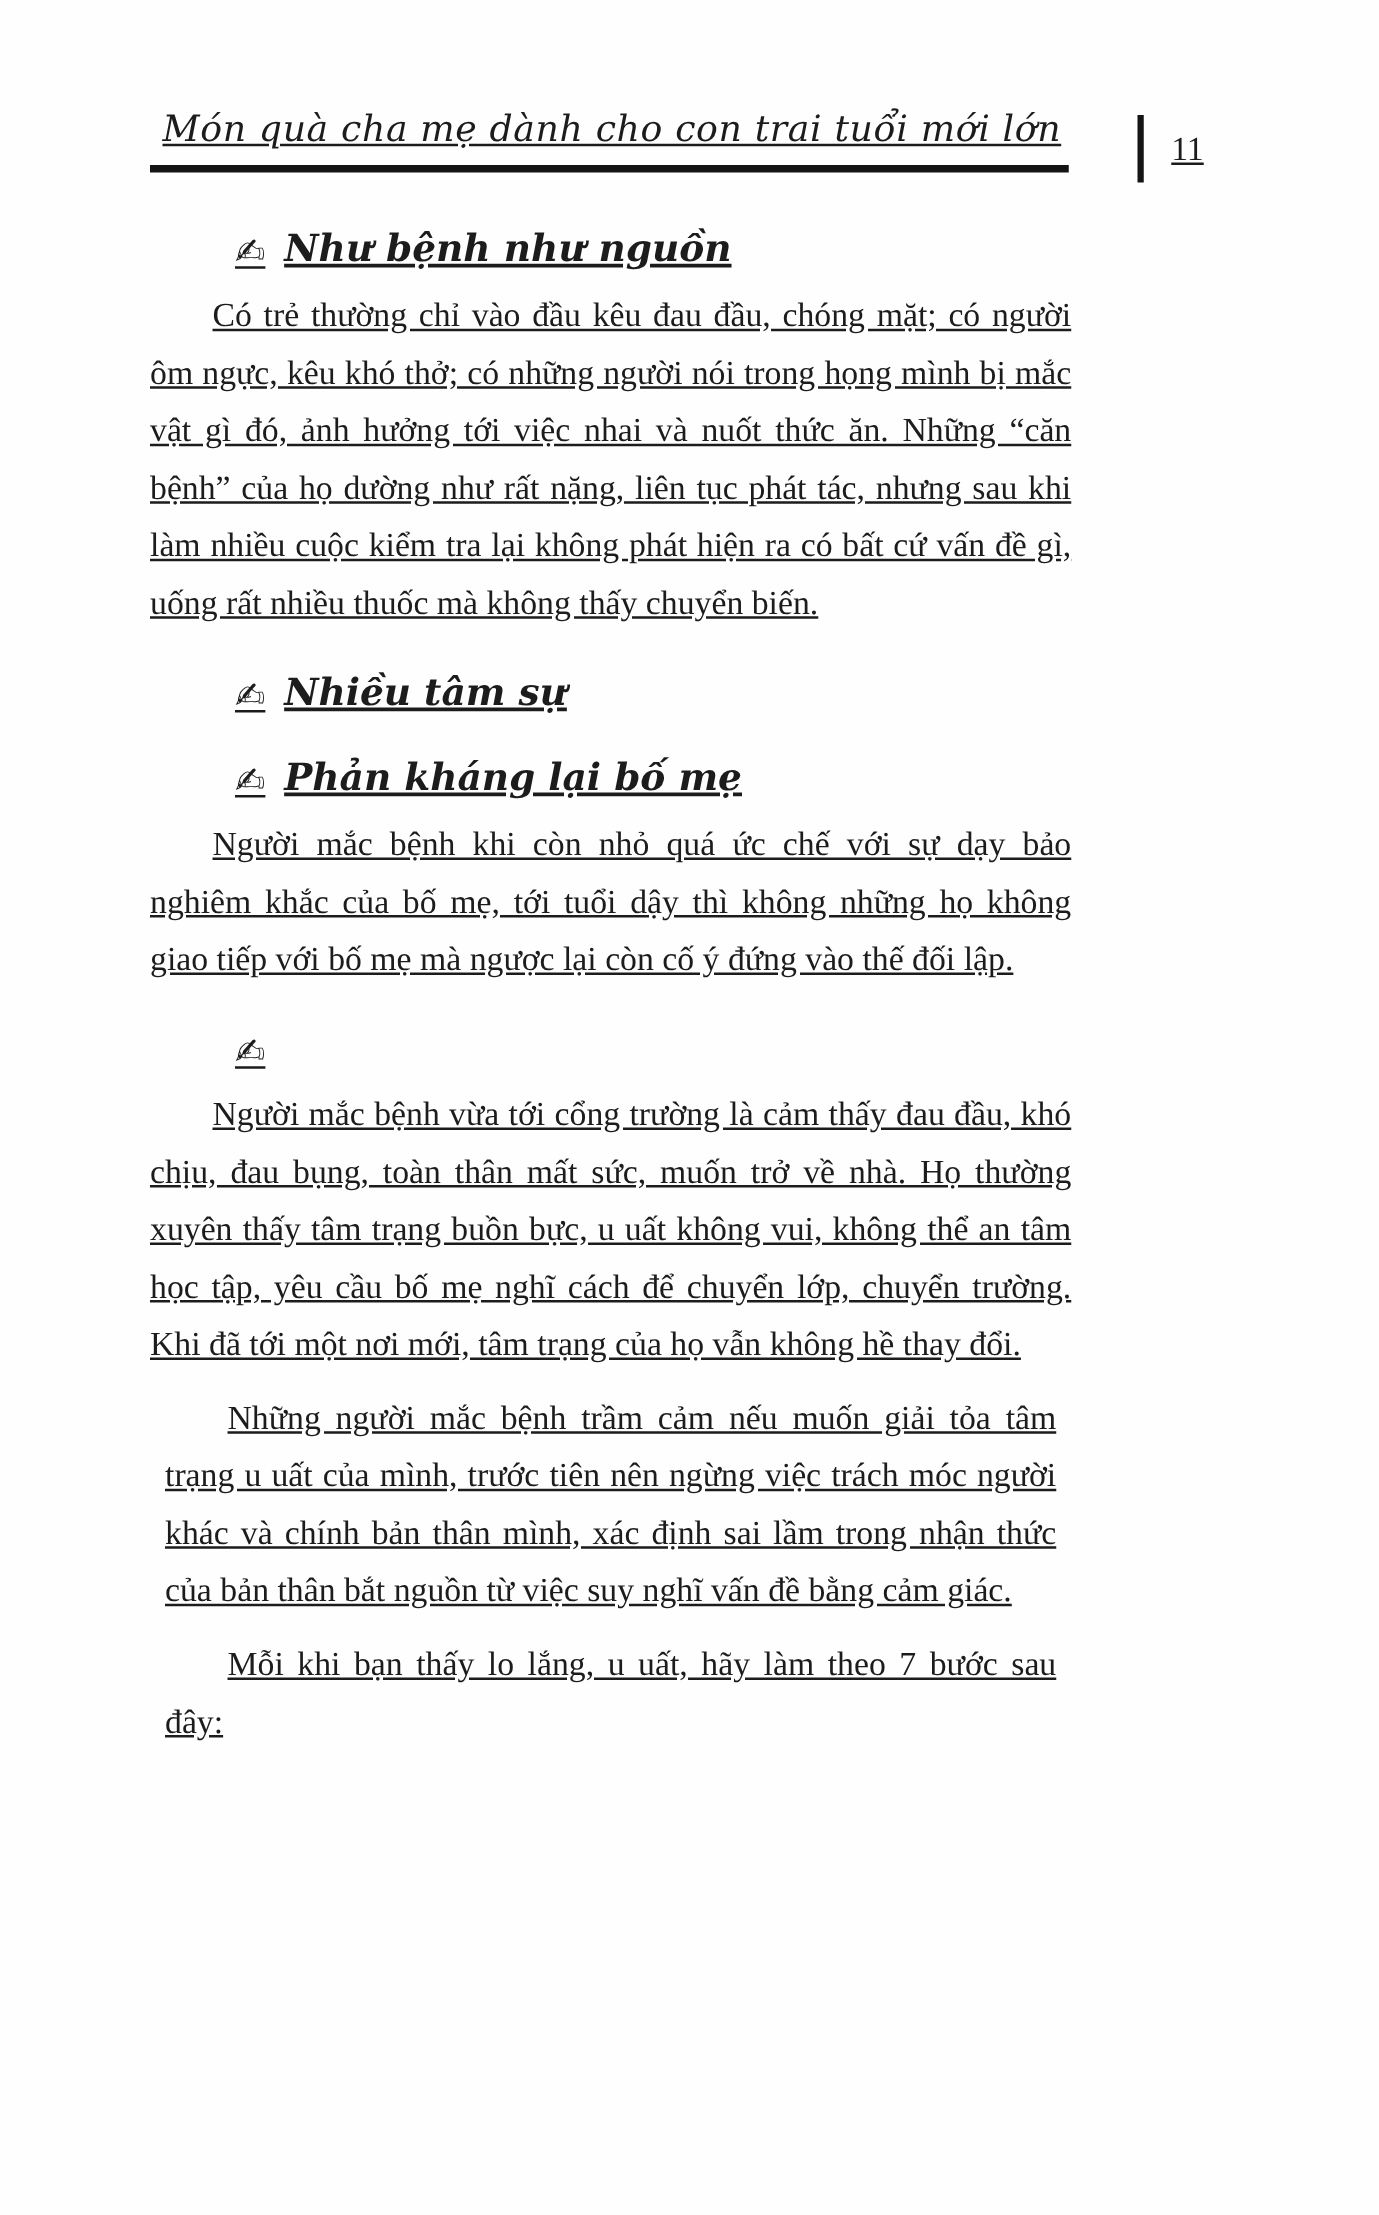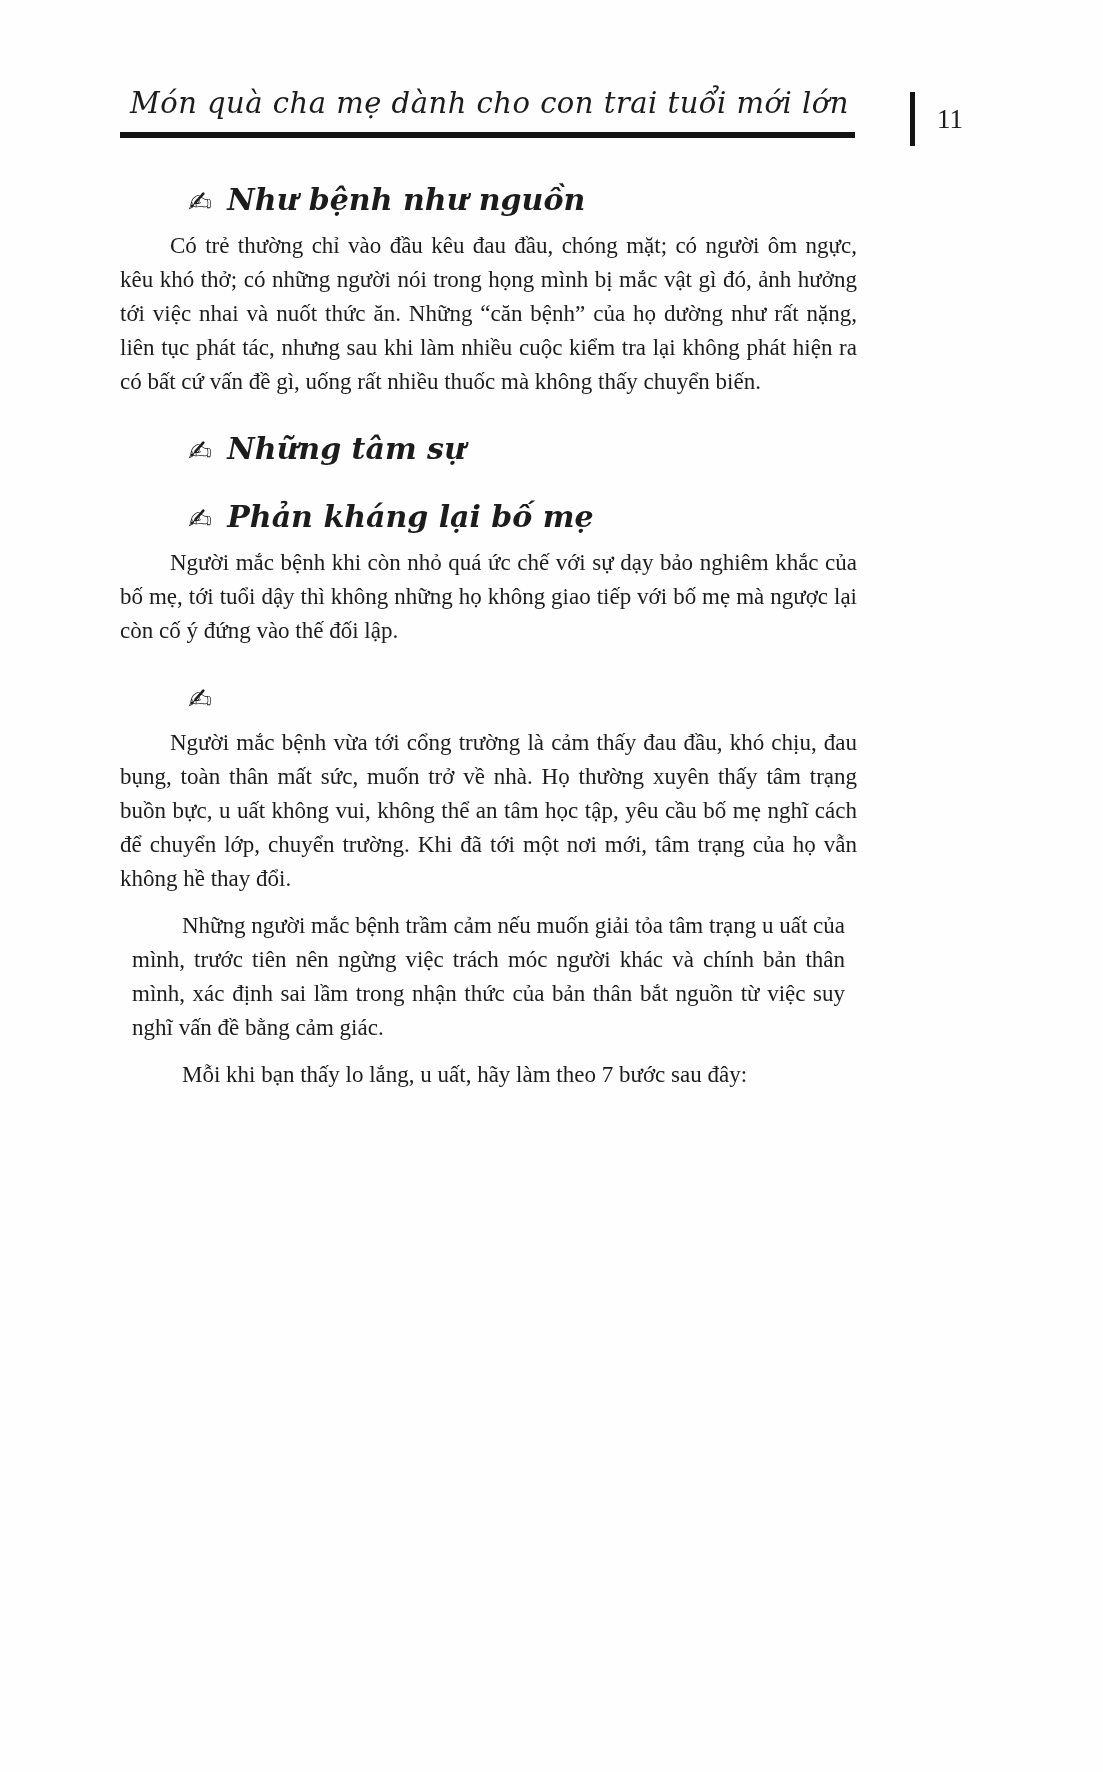--- a/index.html
+++ b/index.html
@@ -10,20 +10,21 @@
   .page {
     position: relative;
     width: 1103px;
     height: 1772px;
     background: #fefefe;
     color: #1c1c1c;
     font-family: "Liberation Serif", serif;
     box-sizing: border-box;
     padding-top: 84px;
     overflow: hidden;
+    text-decoration: underline;
   }
   
   .header-row {
     margin-left: 120px;
     margin-right: 140px;
     display: flex;
     justify-content: space-between;
     align-items: flex-start;
   }
   .header-title {
@@ -70,22 +71,22 @@
   }
   .heading-icon {
     font-style: normal;
     font-weight: normal;
     font-family: "DejaVu Sans", sans-serif;
     font-size: 29px;
     position: relative;
     top: 2px;
   }
   .body-text {
-    font-size: 23px;
-    line-height: 34px;
+    font-size: 27px;
+    line-height: 46px;
     text-align: justify;
     text-indent: 50px;
     margin: 9px 0;
   }
   .closing-block .body-text {
     margin: 13px 12px;
   }
 </style>
 </head>
 <body>
@@ -103,21 +104,21 @@
   <div class="body-col">
 
     <div class="section-heading">
       <span class="heading-icon">✍</span>
       <span>Như bệnh như nguồn</span>
     </div>
     <p class="body-text">Có trẻ thường chỉ vào đầu kêu đau đầu, chóng mặt; có người ôm ngực, kêu khó thở; có những người nói trong họng mình bị mắc vật gì đó, ảnh hưởng tới việc nhai và nuốt thức ăn. Những “căn bệnh” của họ dường như rất nặng, liên tục phát tác, nhưng sau khi làm nhiều cuộc kiểm tra lại không phát hiện ra có bất cứ vấn đề gì, uống rất nhiều thuốc mà không thấy chuyển biến.</p>
 
     <div class="section-heading">
       <span class="heading-icon">✍</span>
-      <span>Những tâm sự</span>
+      <span>Nhiều tâm sự</span>
     </div>
 
     <div class="section-heading">
       <span class="heading-icon">✍</span>
       <span>Phản kháng lại bố mẹ</span>
     </div>
     <p class="body-text">Người mắc bệnh khi còn nhỏ quá ức chế với sự dạy bảo nghiêm khắc của bố mẹ, tới tuổi dậy thì không những họ không giao tiếp với bố mẹ mà ngược lại còn cố ý đứng vào thế đối lập.</p>
 
     <div class="section-heading">
       <span class="heading-icon">✍</span>

